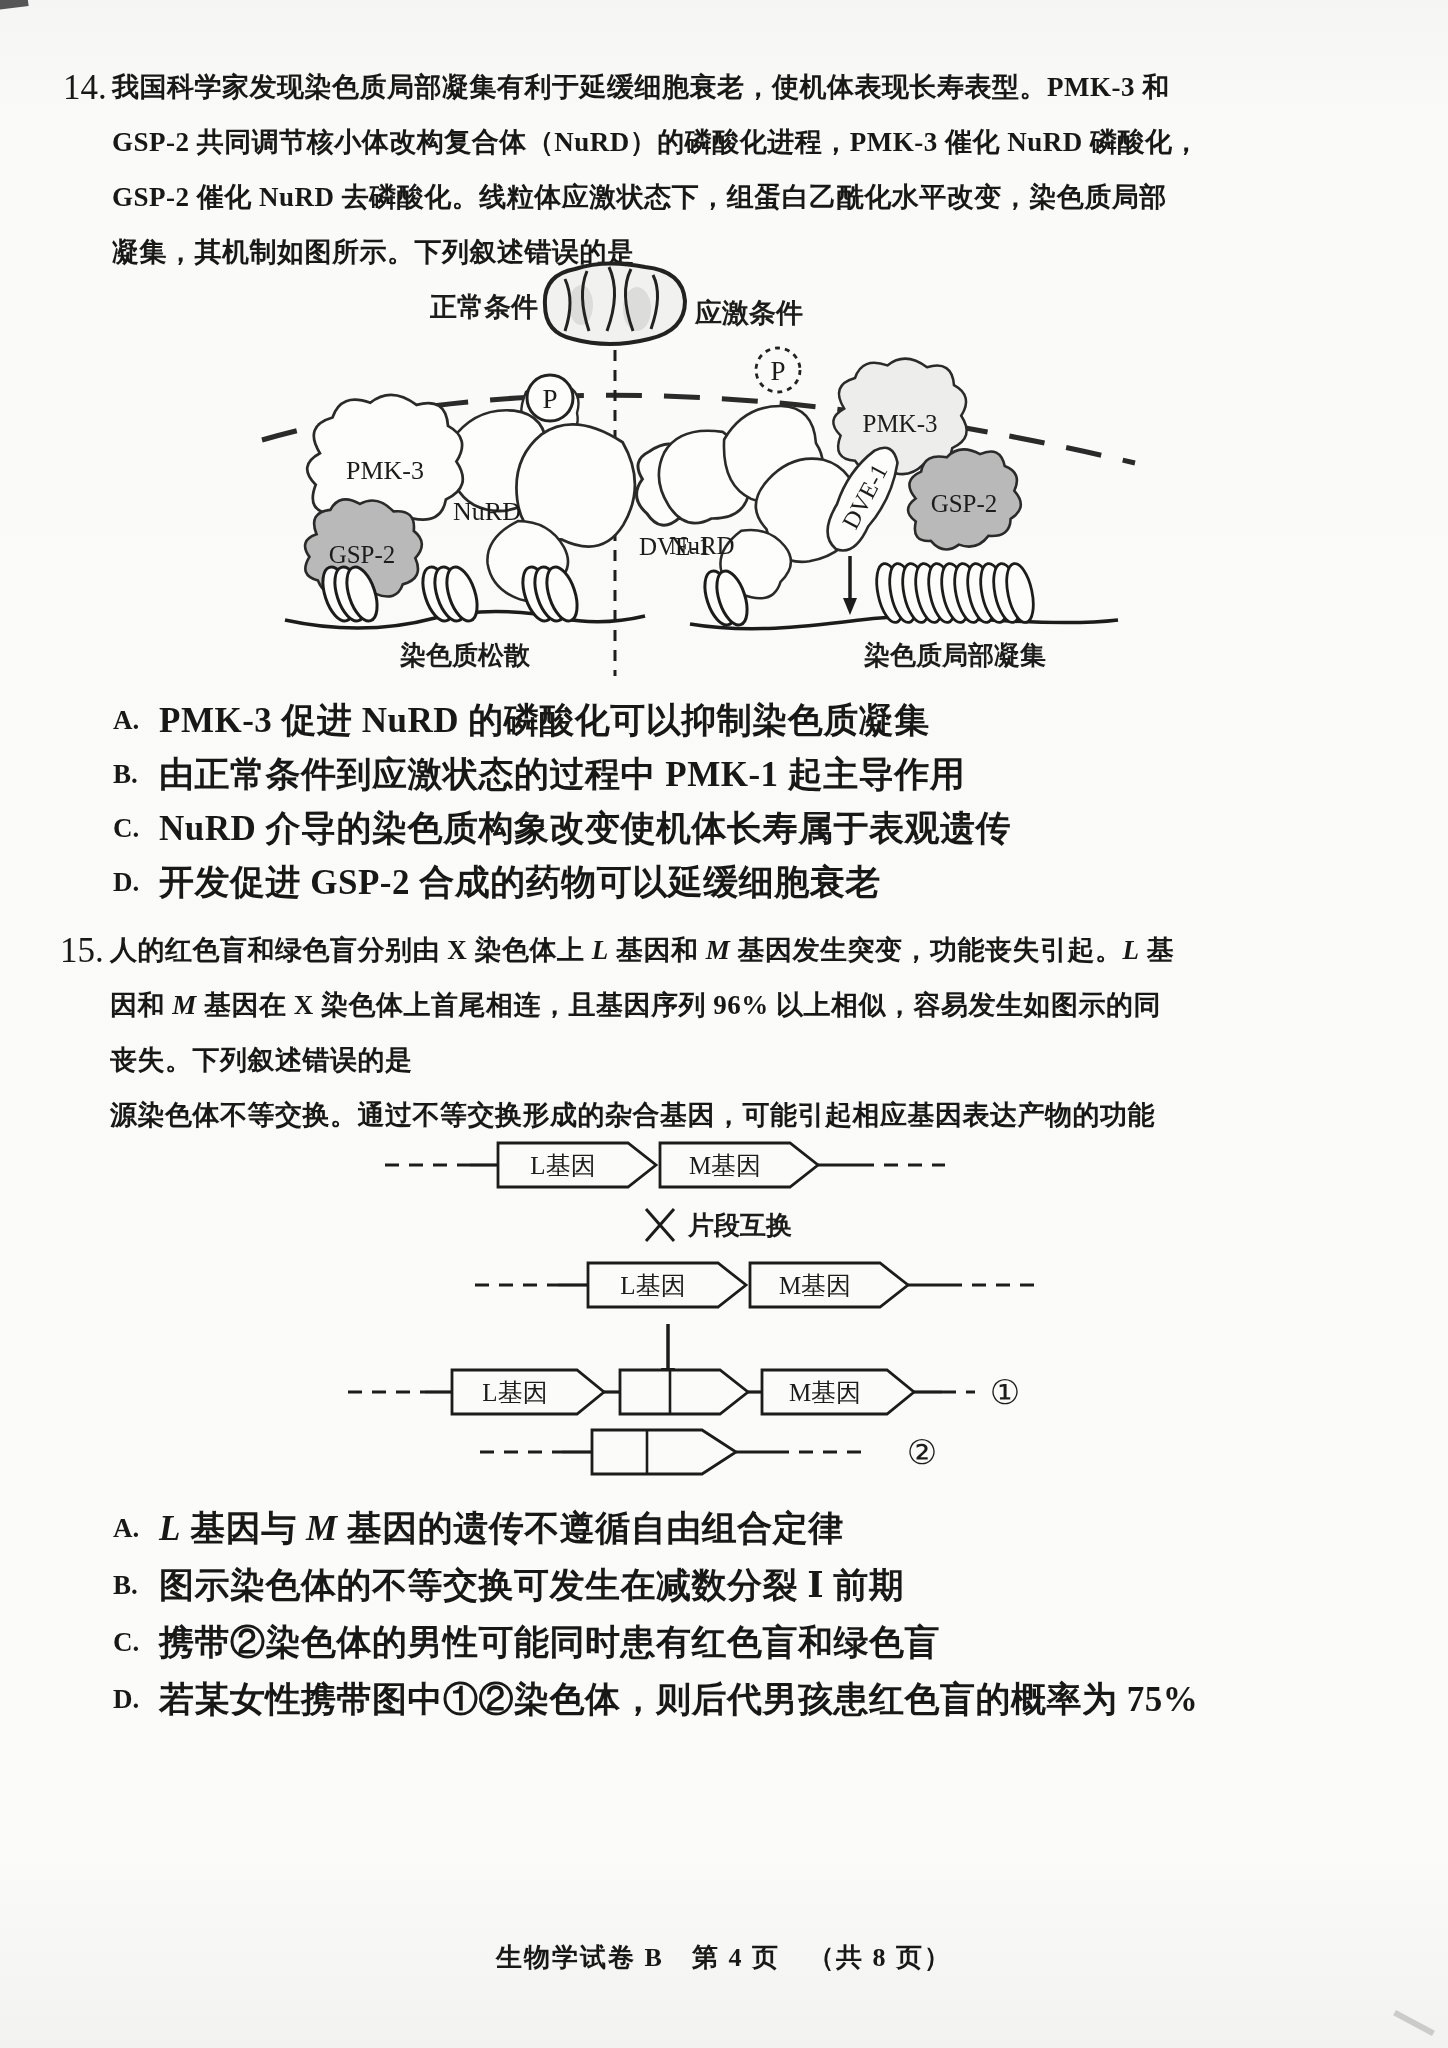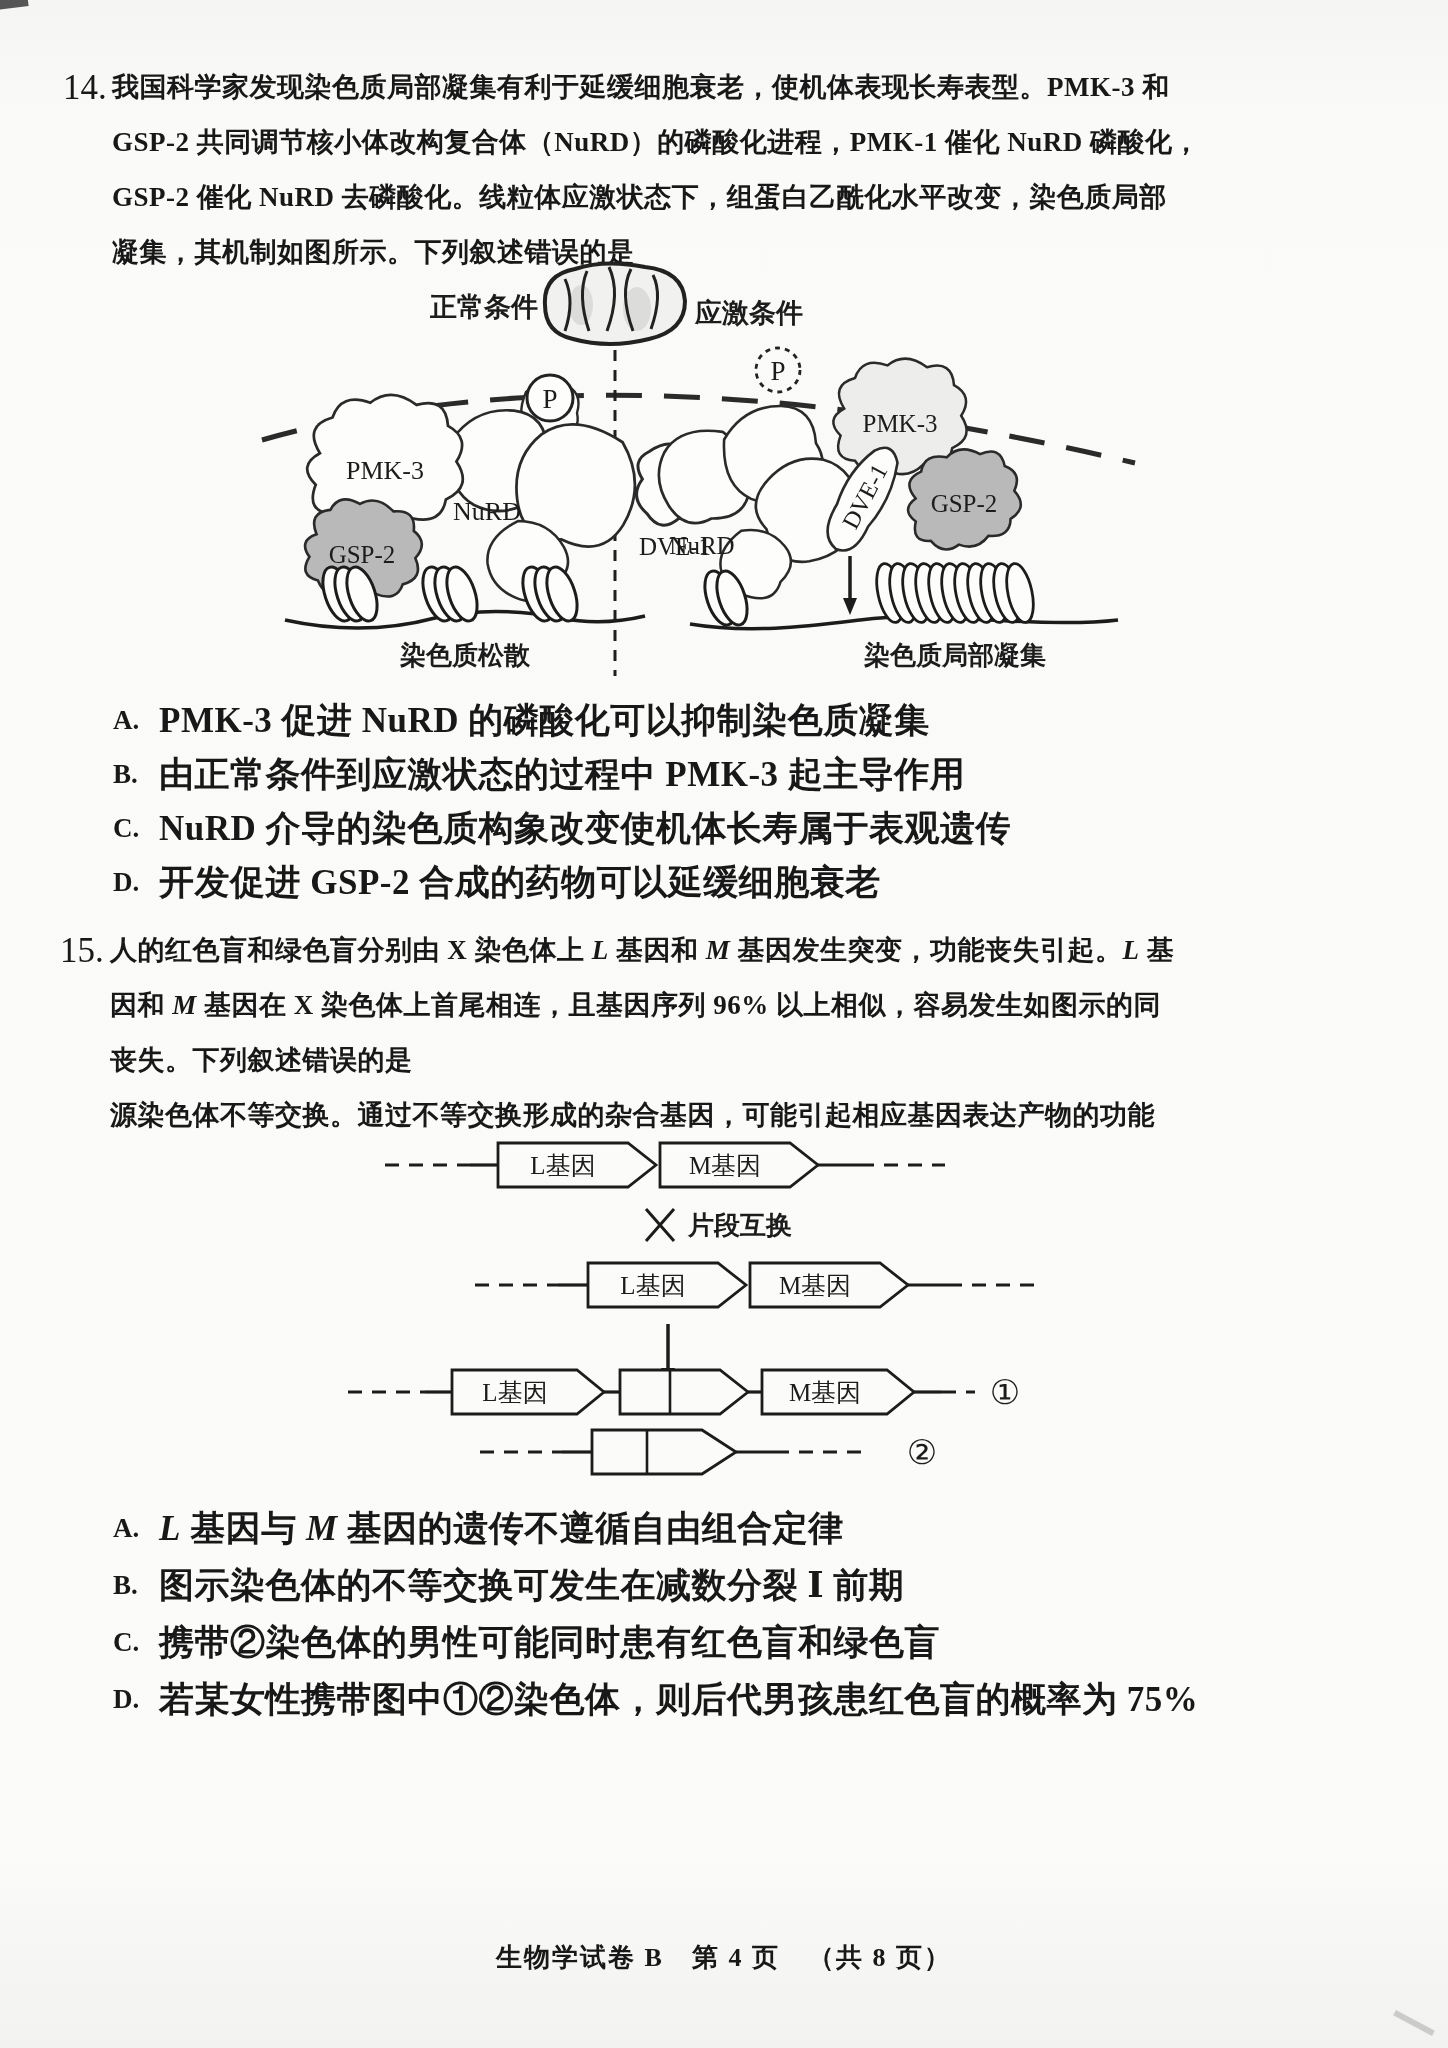--- a/index.html
+++ b/index.html
@@ -31,21 +31,21 @@
 <body>
 
 <div class="page">
 
   <div class="abs artifact-tl"></div>
   <div class="abs artifact-br"></div>
 
   <div class="abs qnum" style="left:63px;top:60px">14.</div>
   <div class="abs stem" style="left:112px;top:60px">
     <span class="stem-line"><span>我国科学家发现染色质局部凝集有利于延缓细胞衰老，使机体表现长寿表型。PMK-3 和</span></span>
-    <span class="stem-line"><span>GSP-2 共同调节核小体改构复合体（NuRD）的磷酸化进程，PMK-1 催化 NuRD 磷酸化，</span></span>
+    <span class="stem-line"><span>GSP-2 共同调节核小体改构复合体（NuRD）的磷酸化进程，PMK-3 催化 NuRD 磷酸化，</span></span>
     <span class="stem-line"><span>GSP-2 催化 NuRD 去磷酸化。线粒体应激状态下，组蛋白乙酰化水平改变，染色质局部</span></span>
     <span class="stem-line"><span>凝集，其机制如图所示。下列叙述错误的是</span></span>
   </div>
 
   <svg class="abs" style="left:250px;top:258px" width="900" height="420" viewBox="0 0 900 420">
     <defs>
       <path id="cloud" d="M -62,-16 Q -78,-42 -50,-50 Q -42,-74 -14,-64 Q 6,-80 30,-62 Q 58,-70 60,-42 Q 82,-30 68,-8 Q 84,16 58,28 Q 54,52 26,46 Q 8,64 -14,52 Q -36,64 -50,42 Q -76,40 -66,14 Q -84,-4 -62,-16 Z"></path>
       <path id="blob" d="M -40,-30 Q -10,-55 25,-42 Q 55,-30 45,5 Q 52,35 20,45 Q -12,55 -35,35 Q -58,12 -40,-30 Z"></path>
       <path id="dveblob" d="M -18,-30 Q 5,-45 12,-25 Q 32,-30 28,-8 Q 42,2 28,14 Q 30,34 8,28 Q -8,42 -20,24 Q -36,10 -24,-6 Q -34,-22 -18,-30 Z"></path>
     </defs>
@@ -158,21 +158,21 @@
     </g>
   </svg>
 
   <div class="abs opts q14opts" style="left:113px;top:693px">
     <div class="opt-row">
       <span class="opt-letter">A.</span>
       <span class="opt-text"><span>PMK-3 促进 NuRD 的磷酸化可以抑制染色质凝集</span></span>
     </div>
     <div class="opt-row">
       <span class="opt-letter">B.</span>
-      <span class="opt-text"><span>由正常条件到应激状态的过程中 PMK-3 起主导作用</span></span>
+      <span class="opt-text"><span>由正常条件到应激状态的过程中 PMK-1 起主导作用</span></span>
     </div>
     <div class="opt-row">
       <span class="opt-letter">C.</span>
       <span class="opt-text"><span>NuRD 介导的染色质构象改变使机体长寿属于表观遗传</span></span>
     </div>
     <div class="opt-row">
       <span class="opt-letter">D.</span>
       <span class="opt-text"><span>开发促进 GSP-2 合成的药物可以延缓细胞衰老</span></span>
     </div>
   </div>

